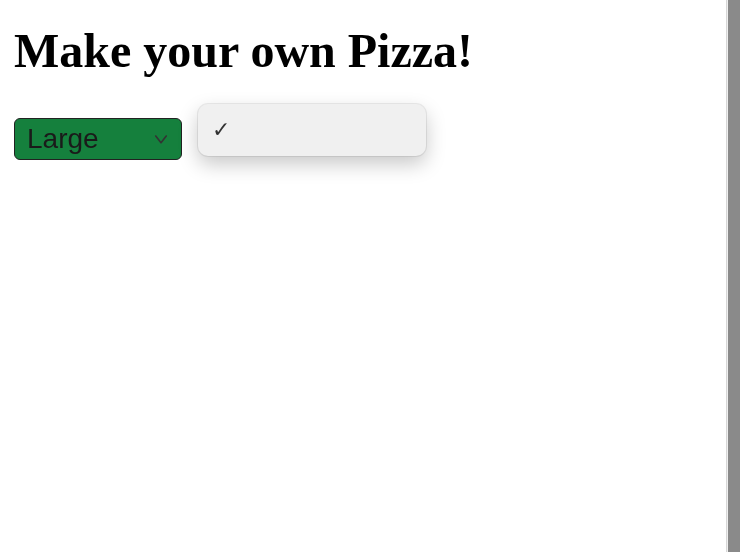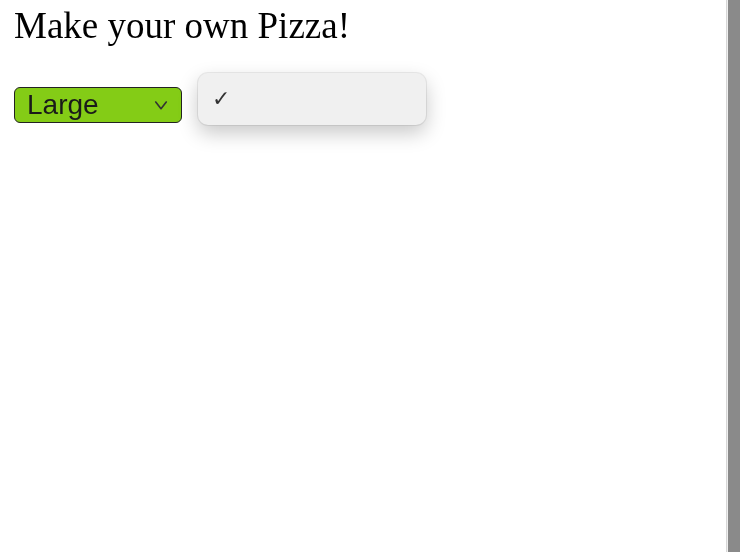--- a/index.html
+++ b/index.html
@@ -9,40 +9,40 @@
       margin: 0;
       padding: 0;
       font-family: "Times New Roman", Times, serif;
       background: #ffffff;
       width: 740px;
       height: 552px;
       position: relative;
       overflow: hidden;
     }
     .page-heading {
-      font-size: 37px;
-      font-weight: normal;
-      margin: 4px 0 40px 14px;
+      font-size: 48px;
+      font-weight: bold;
+      margin: 23px 0 40px 14px;
       color: #000000;
     }
     .controls-row {
       display: flex;
       align-items: flex-start;
       margin-left: 14px;
       position: relative;
     }
     .select-box {
       display: inline-flex;
       align-items: center;
       justify-content: space-between;
-      height: 36px;
+      height: 42px;
       width: 168px;
       border: 1.5px solid #222222;
       border-radius: 6px;
-      background: #84cc16;
+      background: #15803d;
       padding: 0 10px 0 12px;
       font-family: Arial, Helvetica, sans-serif;
       font-size: 28px;
       color: #1a1a1a;
       cursor: pointer;
     }
     .select-box .select-value {
       line-height: 1;
     }
     .select-box .chevron {

